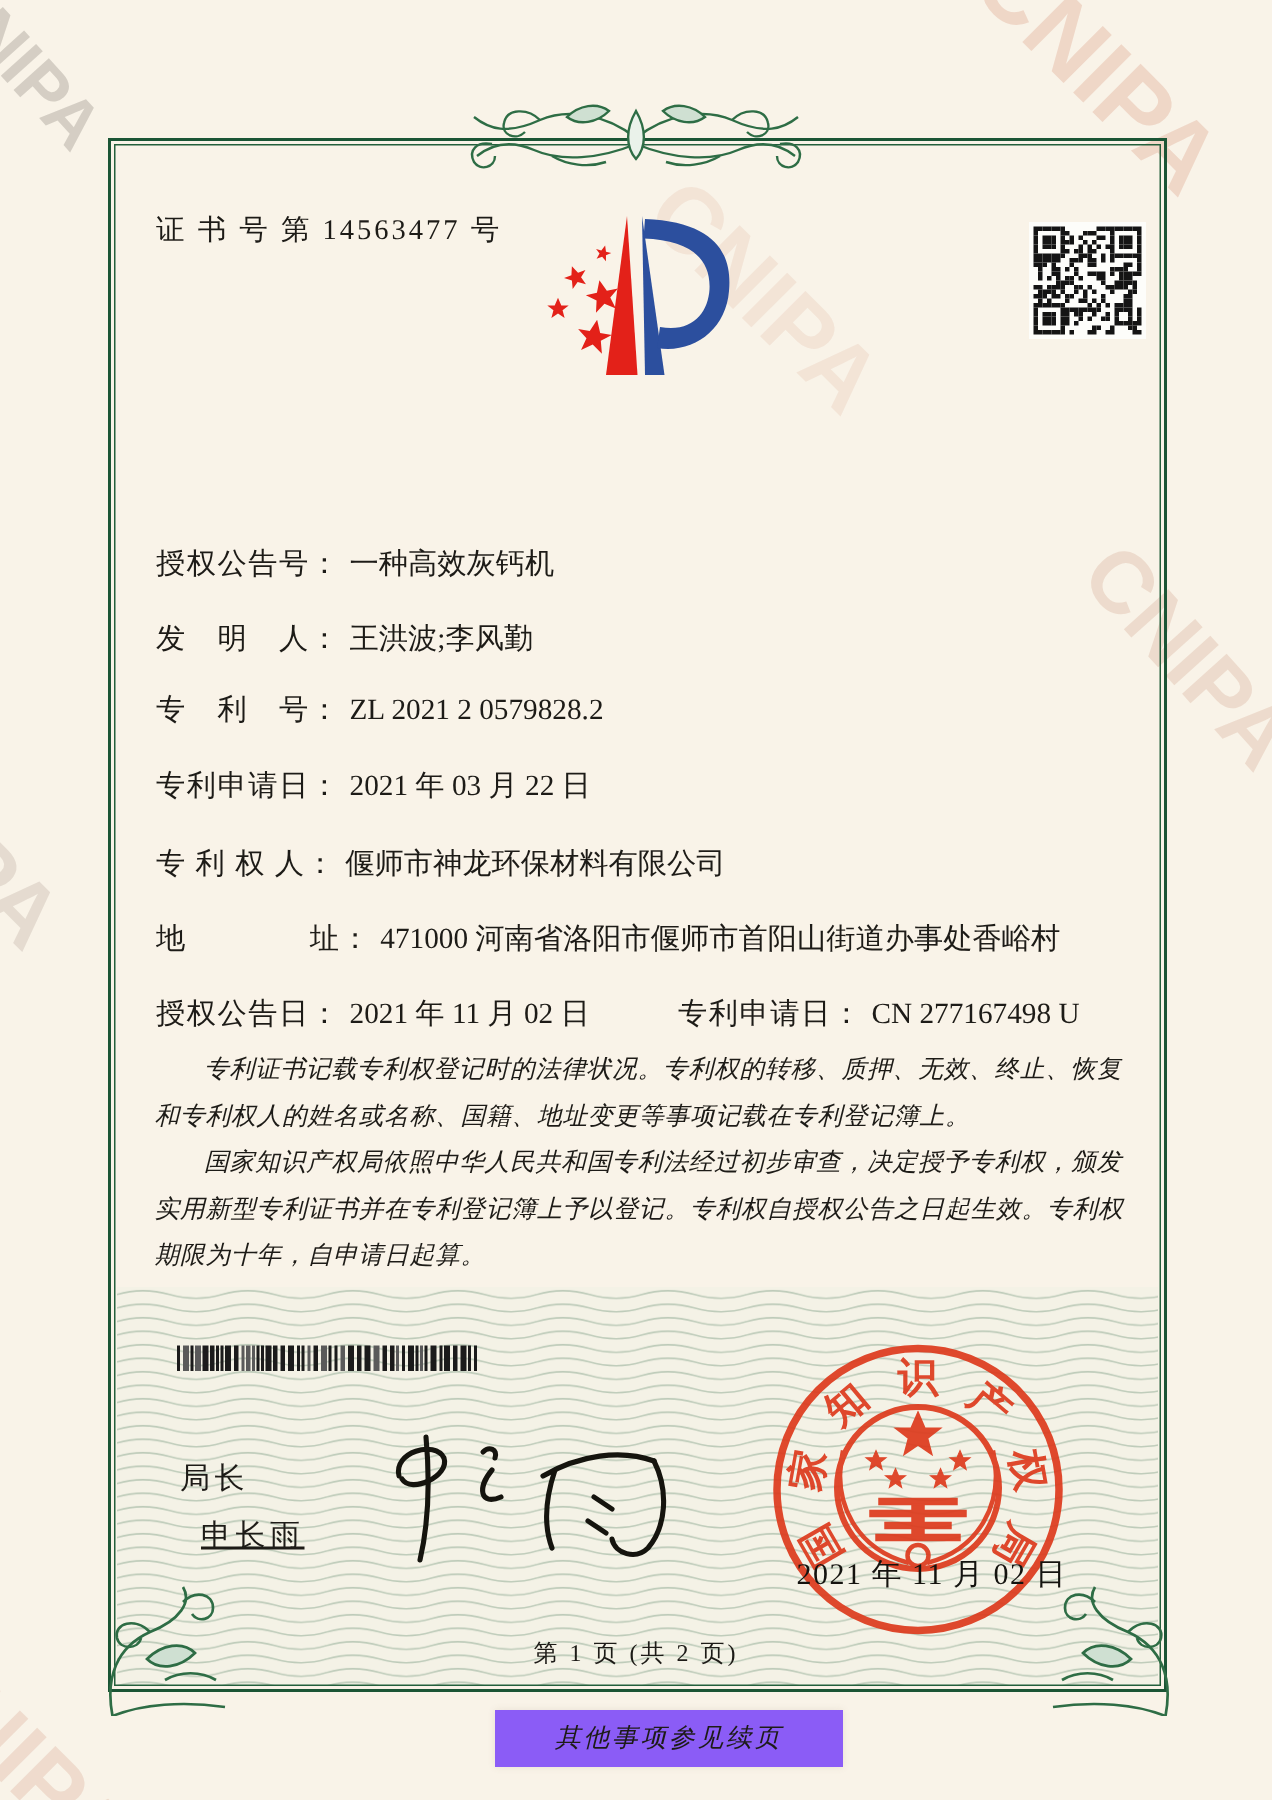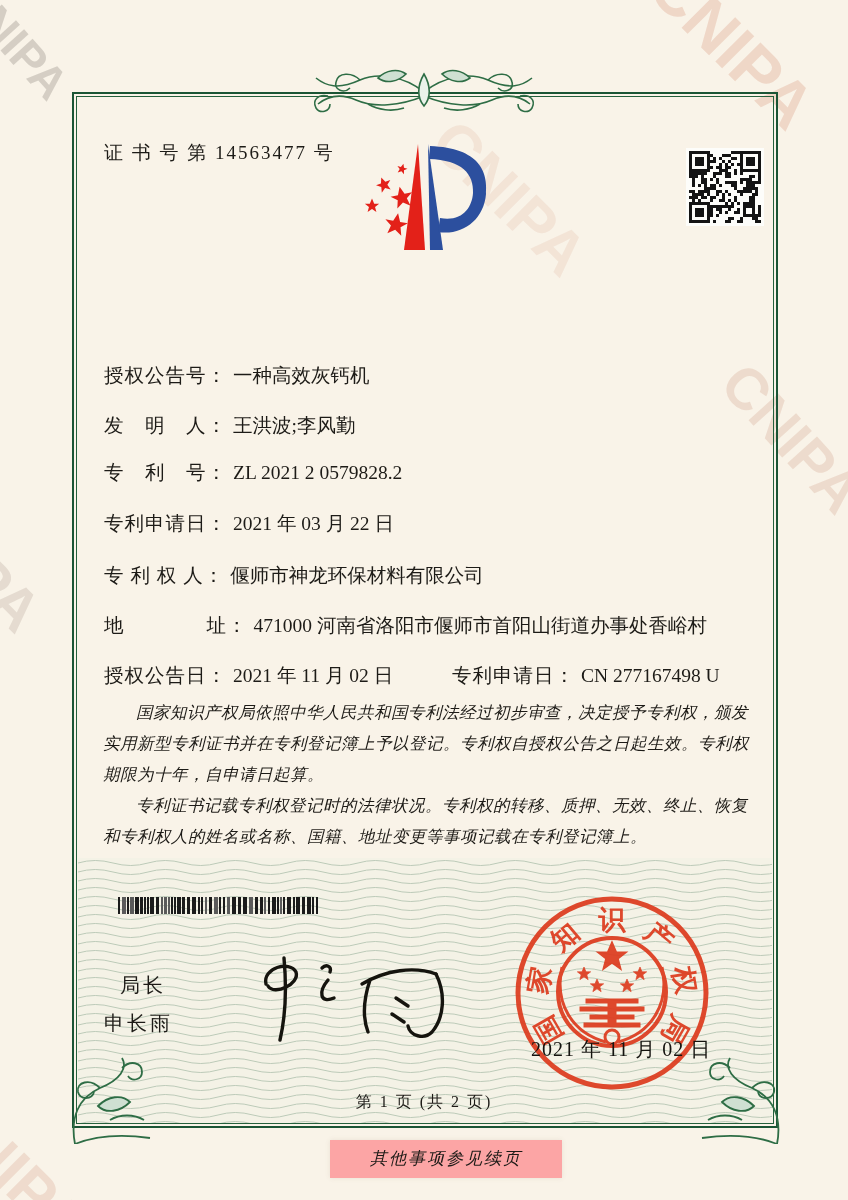--- a/index.html
+++ b/index.html
@@ -50,30 +50,30 @@
   #body-text{left:103px;top:697px;width:648px;z-index:4;position:absolute;}
   #body-text p{margin:0;font-size:16.5px;line-height:31px;text-indent:2em;
                font-style:italic;letter-spacing:.5px;}
 
   #barcode{left:118px;top:897px;height:17px;display:flex;align-items:stretch;z-index:4;position:absolute;}
   #barcode i{display:block;height:17px;}
 
   .sign-label{position:absolute;z-index:4;font-family:"Liberation Sans","DejaVu Sans",sans-serif;
               font-size:20px;font-weight:500;letter-spacing:3px;}
   #sign-title{left:120px;top:972px;}
-  #sign-name{left:104px;top:1010px;}
+  #sign-name{left:134px;top:1010px;text-decoration:underline;}
   #signature{left:250px;top:940px;z-index:4;position:absolute;}
 
   #seal{left:514px;top:895px;z-index:4;position:absolute;}
   .seal-char{font-family:"DejaVu Sans","Liberation Sans",sans-serif;font-size:27px;
              font-weight:bold;fill:#dd3a1d;text-anchor:middle;dominant-baseline:central;}
   #seal-date{left:531px;top:1036px;font-size:20px;letter-spacing:1px;color:#14130f;z-index:5;position:absolute;}
 
   #page-info{left:0;right:0;top:1092px;text-align:center;font-size:16px;letter-spacing:2px;z-index:4;position:absolute;}
-  #note-box{left:330px;top:1140px;width:232px;height:38px;background:#fca5a5;z-index:4;position:absolute;
+  #note-box{left:330px;top:1140px;width:232px;height:38px;background:#8b5cf6;z-index:4;position:absolute;
             text-align:center;line-height:38px;font-size:17px;letter-spacing:2px;font-style:italic;
             box-shadow:0 0 5px rgba(120,100,70,.12);}
 </style>
 </head>
 <body>
 
 <div class="page">
 
   <div class="wm" id="wm-tl">CNIPA</div>
   <div class="wm" id="wm-tr">CNIPA</div>
@@ -748,22 +748,22 @@
   </div>
 
   <div class="field" style="top:662px">
     <span class="flabel">授权公告日：</span><span class="fvalue">2021 年 11 月 02 日</span>
   </div>
   <div class="field" id="grant-no-group" style="top:662px">
     <span class="flabel">专利申请日：</span><span class="fvalue">CN 277167498 U</span>
   </div>
 
   <div id="body-text">
+    <p>专利证书记载专利权登记时的法律状况。专利权的转移、质押、无效、终止、恢复和专利权人的姓名或名称、国籍、地址变更等事项记载在专利登记簿上。</p>
     <p>国家知识产权局依照中华人民共和国专利法经过初步审查，决定授予专利权，颁发实用新型专利证书并在专利登记簿上予以登记。专利权自授权公告之日起生效。专利权期限为十年，自申请日起算。</p>
-    <p>专利证书记载专利权登记时的法律状况。专利权的转移、质押、无效、终止、恢复和专利权人的姓名或名称、国籍、地址变更等事项记载在专利登记簿上。</p>
   </div>
 
   <div id="barcode">
       <i style="width: 2px; margin-right: 2px; background: rgb(27, 27, 27);"></i>
       <i style="width: 4px; margin-right: 1px; background: rgb(90, 90, 90);"></i>
       <i style="width: 2px; margin-right: 1px; background: rgb(27, 27, 27);"></i>
       <i style="width: 4px; margin-right: 1px; background: rgb(90, 90, 90);"></i>
       <i style="width: 4px; margin-right: 1px; background: rgb(27, 27, 27);"></i>
       <i style="width: 3px; margin-right: 1px; background: rgb(27, 27, 27);"></i>
       <i style="width: 2px; margin-right: 1px; background: rgb(27, 27, 27);"></i>

